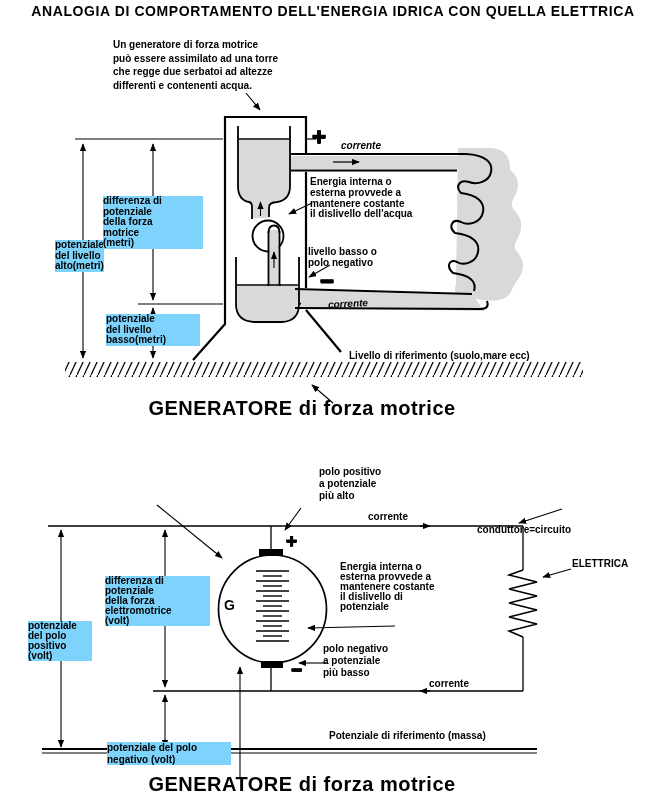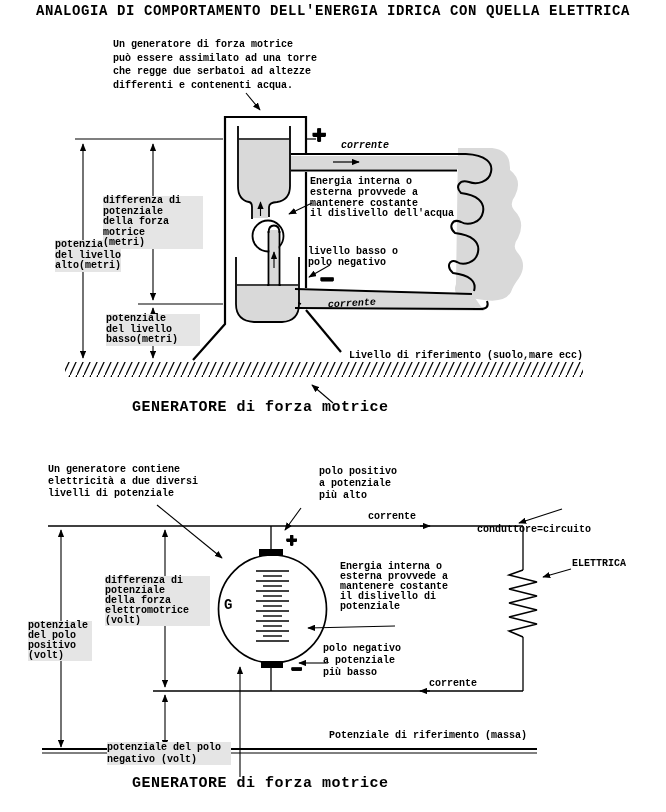--- a/index.html
+++ b/index.html
@@ -1,25 +1,25 @@
 <!DOCTYPE html>
 <html><head>
 <meta charset="utf-8">
 <style>
   html,body{margin:0;padding:0;background:#fff;}
   #page{position:relative;width:666px;height:812px;background:#fff;overflow:hidden;
-        font-family:Liberation Mono, monospace;color:#000;}
+        font-family:Liberation Sans, sans-serif;color:#000;}
   #art{position:absolute;left:0;top:0;z-index:0;}
   .lbl{position:absolute;z-index:2;font-weight:bold;font-size:10px;line-height:10.5px;
        white-space:pre-line;color:#000;}
   .ctr{}
-  .bg{background:#e5e5e5;}
+  .bg{background:#7dd3fc;}
   .it{font-style:italic;}
   .title{font-size:14px;letter-spacing:0.6px;text-align:center;}
-  .caption{font-size:15px;letter-spacing:0.5px;}
+  .caption{font-size:20px;text-align:center;letter-spacing:0.5px;}
   .sign{font-size:24px;line-height:18px;-webkit-text-stroke:1.1px #000;
         text-shadow:0.5px 0 #000,-0.5px 0 #000,0 0.5px #000,0 -0.5px #000;}
   .sign2{font-size:19px;line-height:14px;-webkit-text-stroke:1px #000;
         text-shadow:0.5px 0 #000,-0.5px 0 #000,0 0.5px #000,0 -0.5px #000;}
   .gbig{font-size:14px;}
 </style>
 </head>
 <body>
 
 <div id="page">
@@ -192,23 +192,20 @@
 esterna provvede a
 mantenere costante
 il dislivello dell'acqua</div>
   <div class="lbl ctr" style="left:308px;top:246px;width:102px;line-height:11px;">livello basso o
 polo negativo</div>
   <div class="lbl sign" style="left:320px;top:272px;">−</div>
   <div class="lbl it" style="left:328px;top:299px;transform:rotate(-3deg);">corrente</div>
   <div class="lbl" style="left:349px;top:351px;">Livello di riferimento (suolo,mare ecc)</div>
   <div class="lbl caption" style="left:132px;top:403px;width:340px;">GENERATORE di forza motrice</div>
 
-  <div class="lbl ctr" style="left:48px;top:464px;width:180px;line-height:12px;">Un generatore contiene
-elettricità a due diversi
-livelli di potenziale</div>
   <div class="lbl ctr" style="left:287px;top:466px;width:92px;line-height:12px;margin-left:32px;">polo positivo
 a potenziale
 più alto</div>
   <div class="lbl" style="left:368px;top:512px;">corrente</div>
   <div class="lbl" style="left:477px;top:495px;margin-top:30px;">conduttore=circuito</div>
   <div class="lbl sign2" style="left:286px;top:534px;">+</div>
   <div class="lbl ctr" style="left:340px;top:562px;width:112px;line-height:10px;">Energia interna o
 esterna provvede a
 mantenere costante
 il dislivello di

